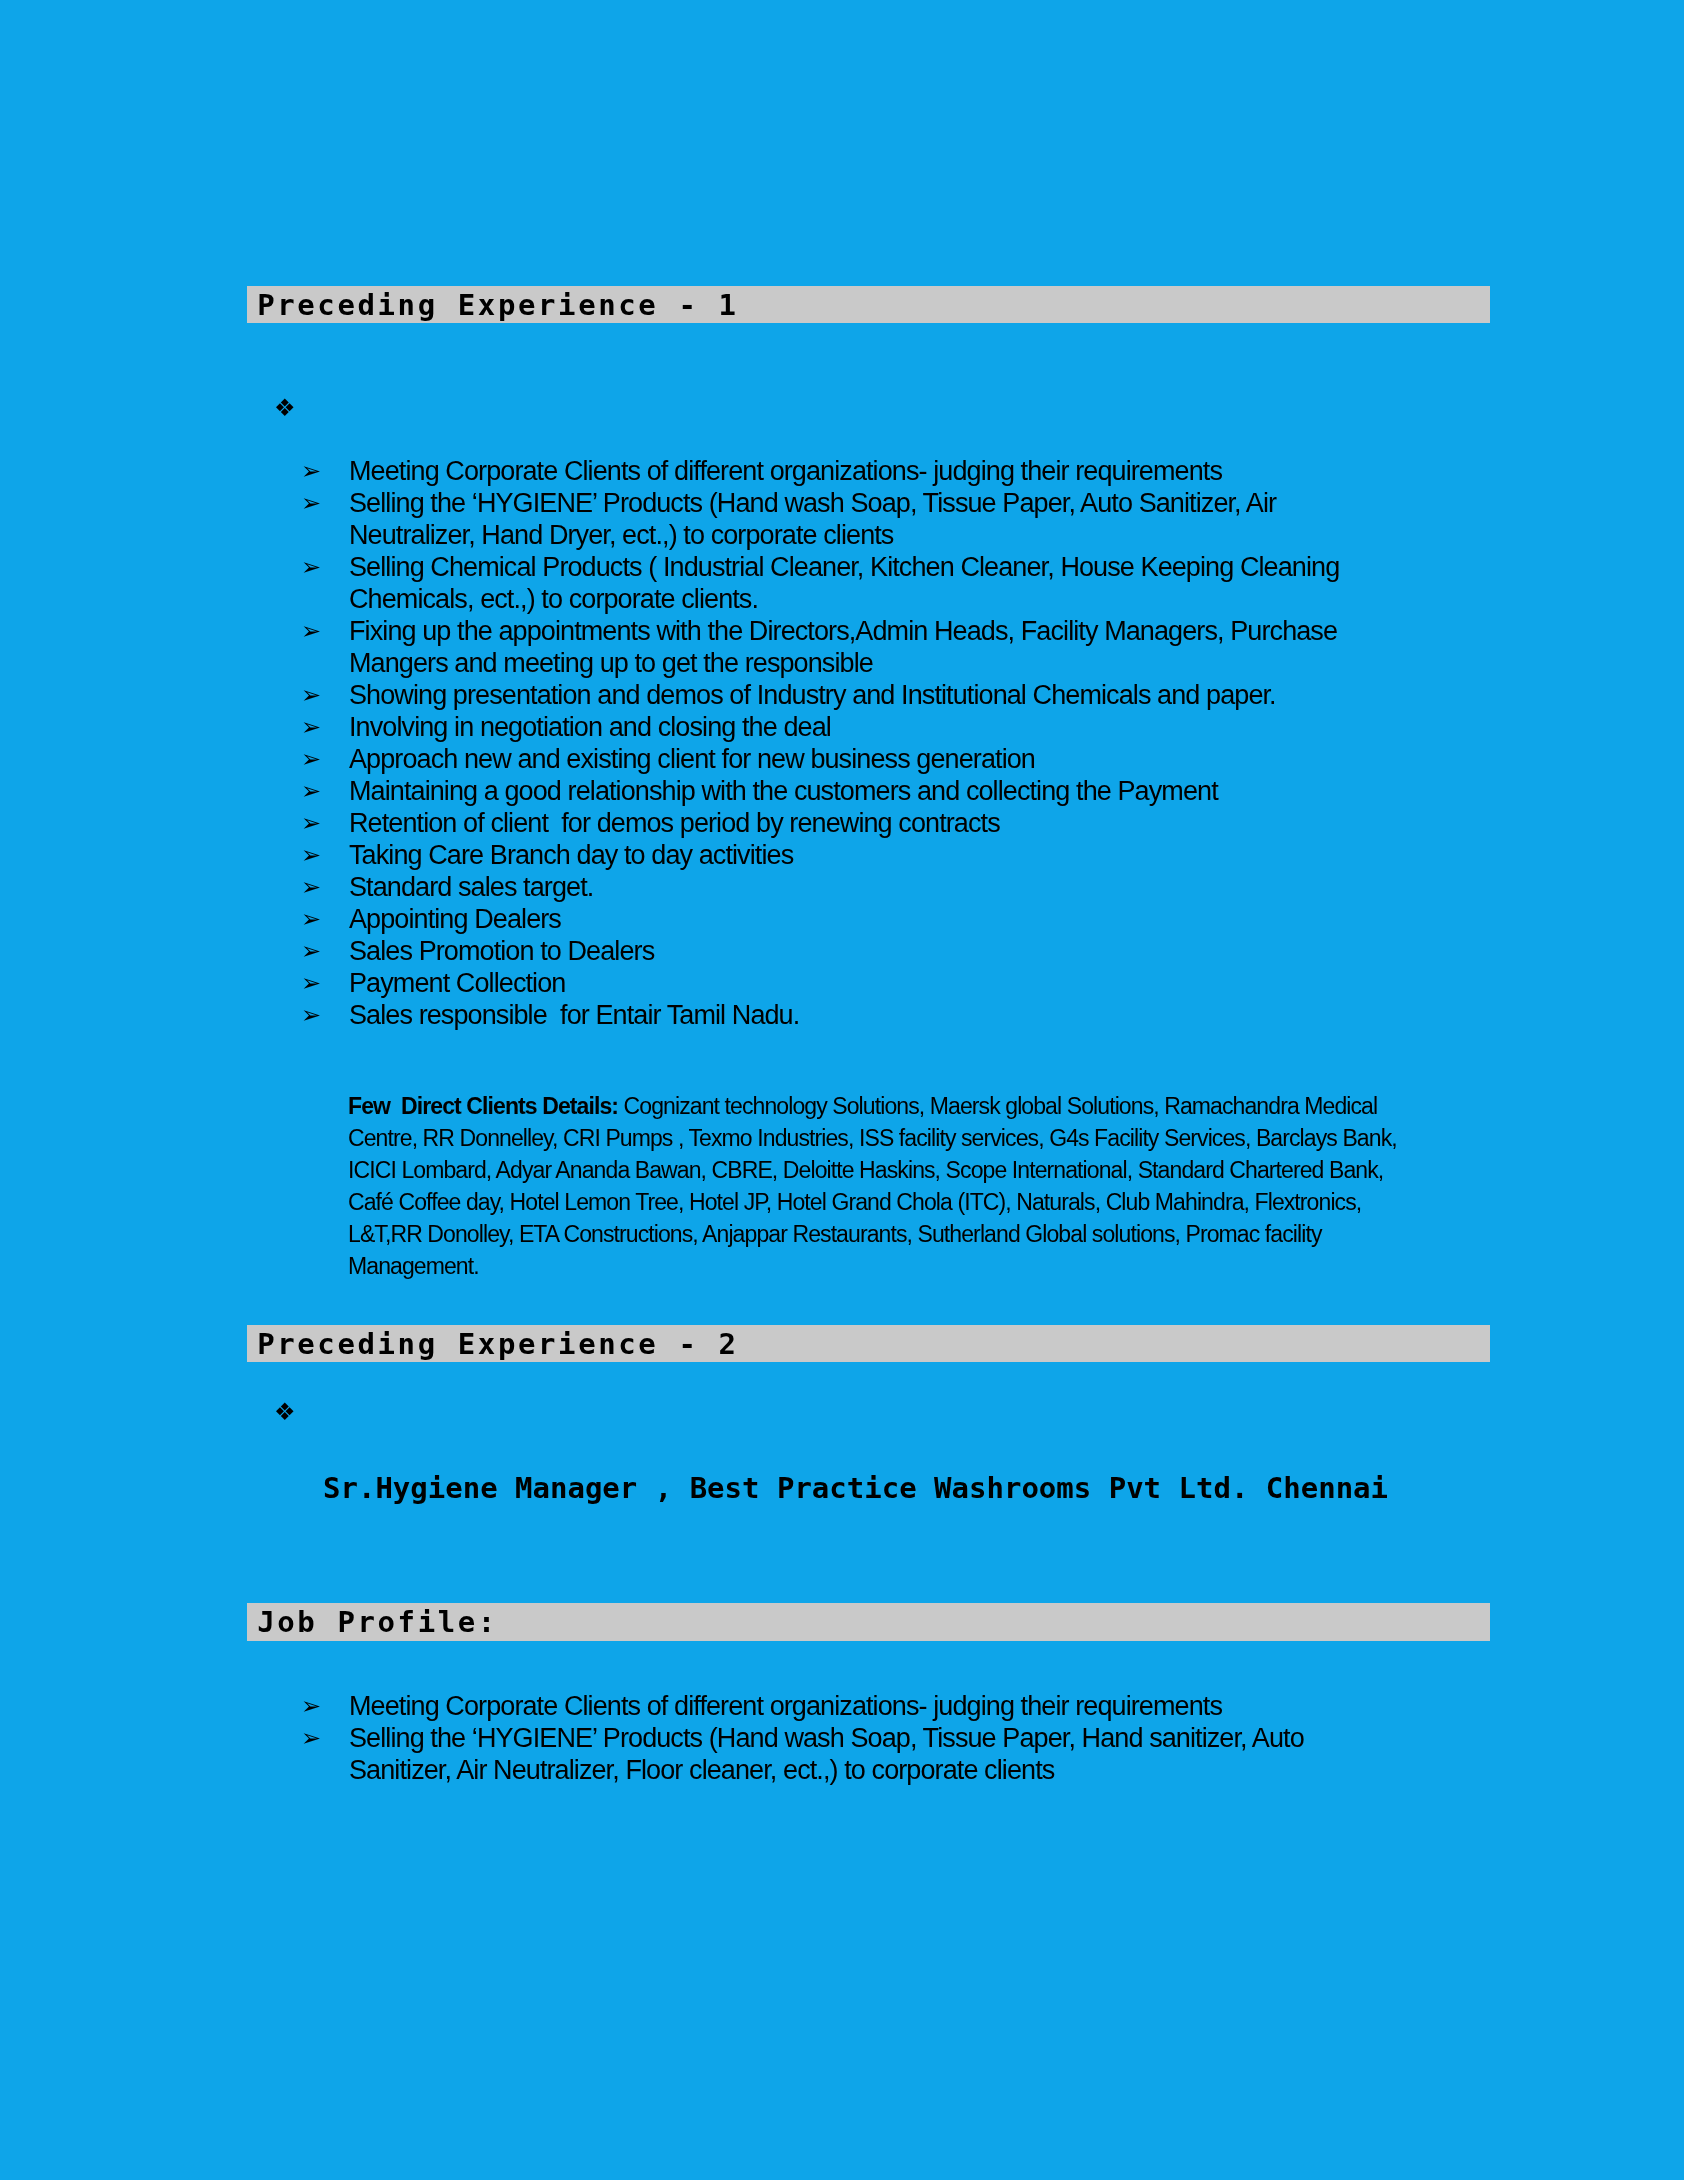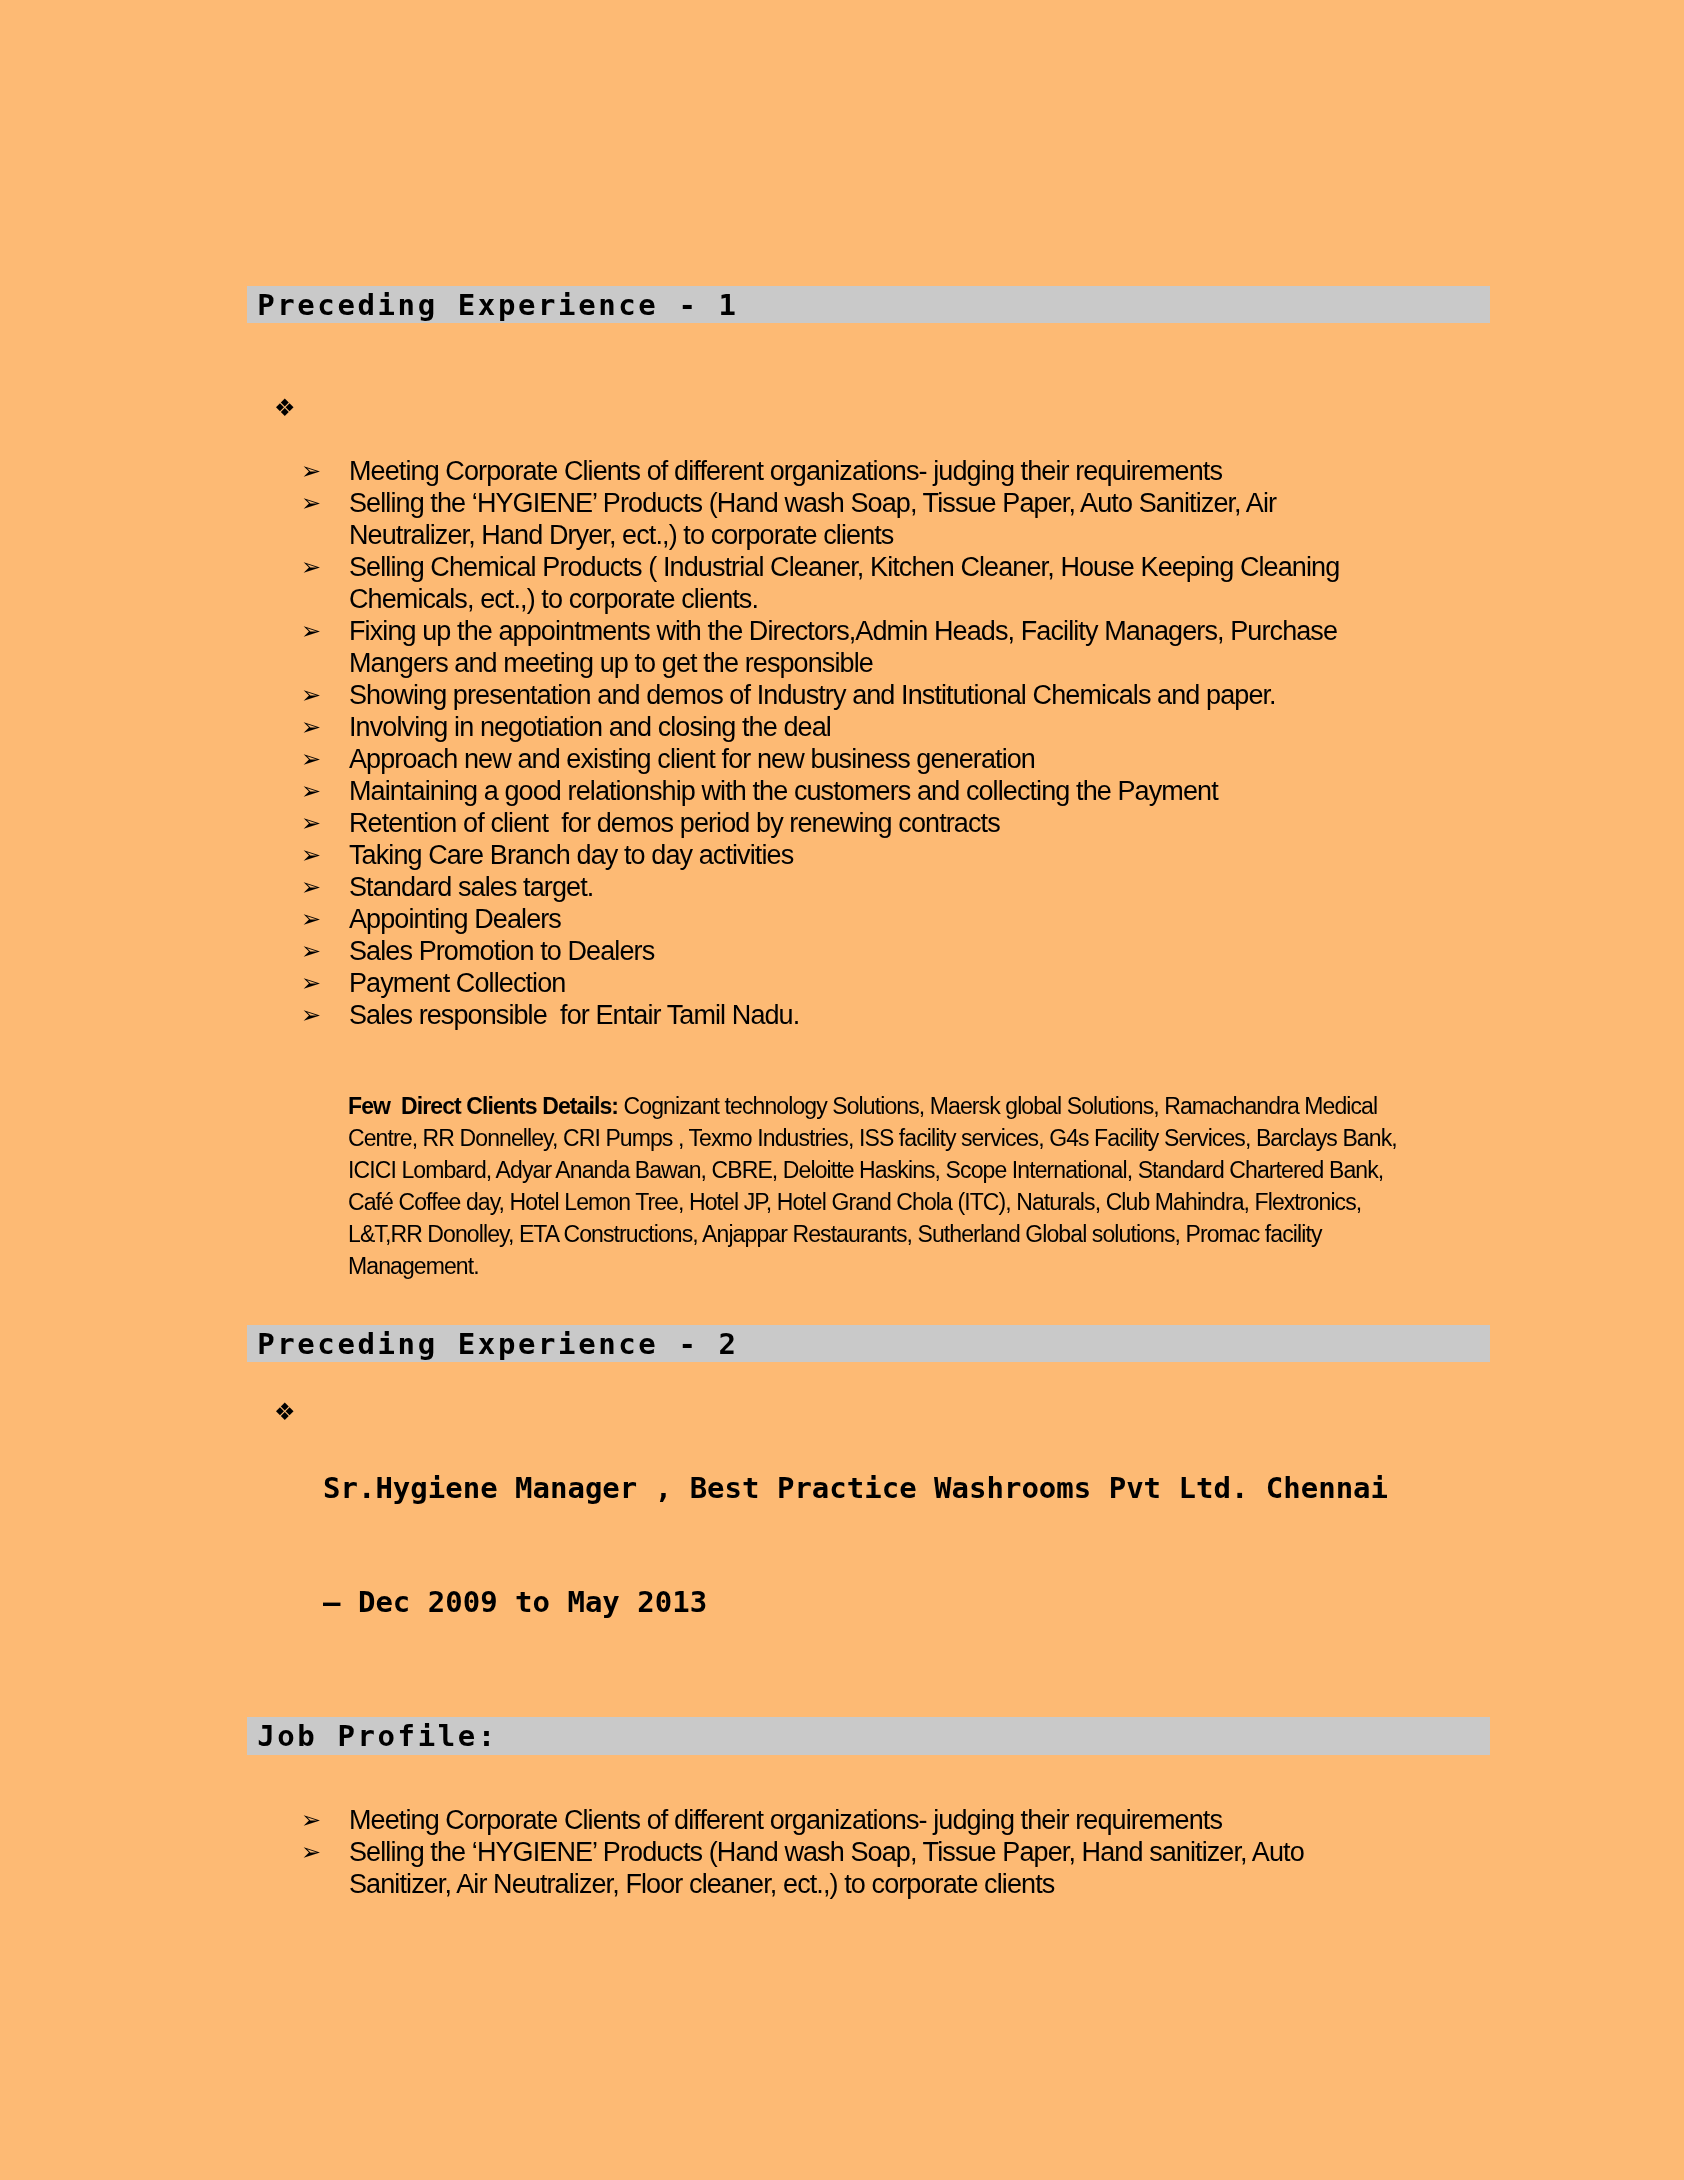--- a/index.html
+++ b/index.html
@@ -2,21 +2,21 @@
 <html style="font-size:13.6px"><head>
 <meta charset="utf-8">
 <style>
   html,body{margin:0;padding:0;background:#ffffff;}
   .page{
     position:relative;
     width:1685px;height:2181px;
     box-sizing:border-box;
     padding-top:286px;
     overflow:hidden;
-    background:#fdba74;
+    background:#0ea5e9;
     color:#000000;
     font-family:"Liberation Sans",sans-serif;
   }
   
   .bar{
     margin-left:247px;
     width:1233px;
     padding:2.6px 0 2.6px 10.2px;
     background:#c9c9c9;
     font-family:"DejaVu Sans Mono",monospace;
@@ -155,21 +155,20 @@
   </ul>
 
   <p class="clients"><span class="lead">Few  Direct Clients Details:</span><span> Cognizant technology Solutions, Maersk global Solutions, Ramachandra Medical Centre, RR Donnelley, CRI Pumps , Texmo Industries, ISS facility services, G4s Facility Services, Barclays Bank, ICICI Lombard, Adyar Ananda Bawan, CBRE, Deloitte Haskins, Scope International, Standard Chartered Bank, Café Coffee day, Hotel Lemon Tree, Hotel JP, Hotel Grand Chola (ITC), Naturals, Club Mahindra, Flextronics, L&amp;T,RR Donolley, ETA Constructions, Anjappar Restaurants, Sutherland Global solutions, Promac facility Management.</span></p>
 
   <div class="bar bar2">Preceding Experience - 2</div>
 
   <div class="title t2">
     <span class="diamond">❖</span>
     <div class="tlines">
       <div>Sr.Hygiene Manager , Best Practice Washrooms Pvt Ltd. Chennai</div>
-      <div>– Dec 2009 to May 2013</div>
     </div>
   </div>
 
   <div class="bar bar3">Job Profile:</div>
 
   <ul class="blist list2">
     <li>
         <span class="arrow">➢</span>
         <span class="btext">Meeting Corporate Clients of different organizations- judging their requirements</span>
       </li>

